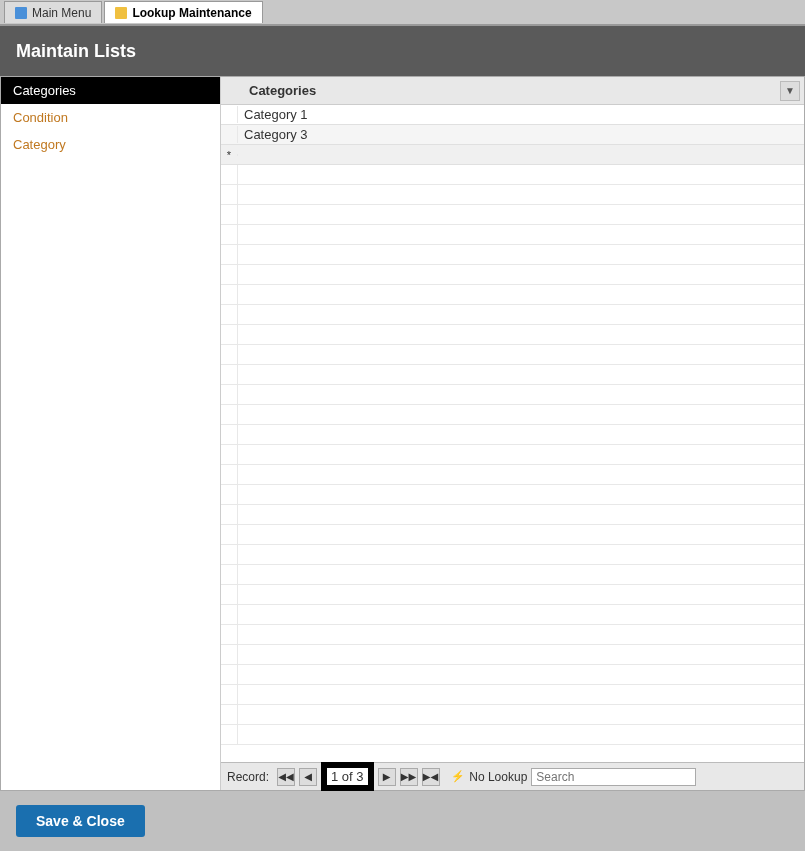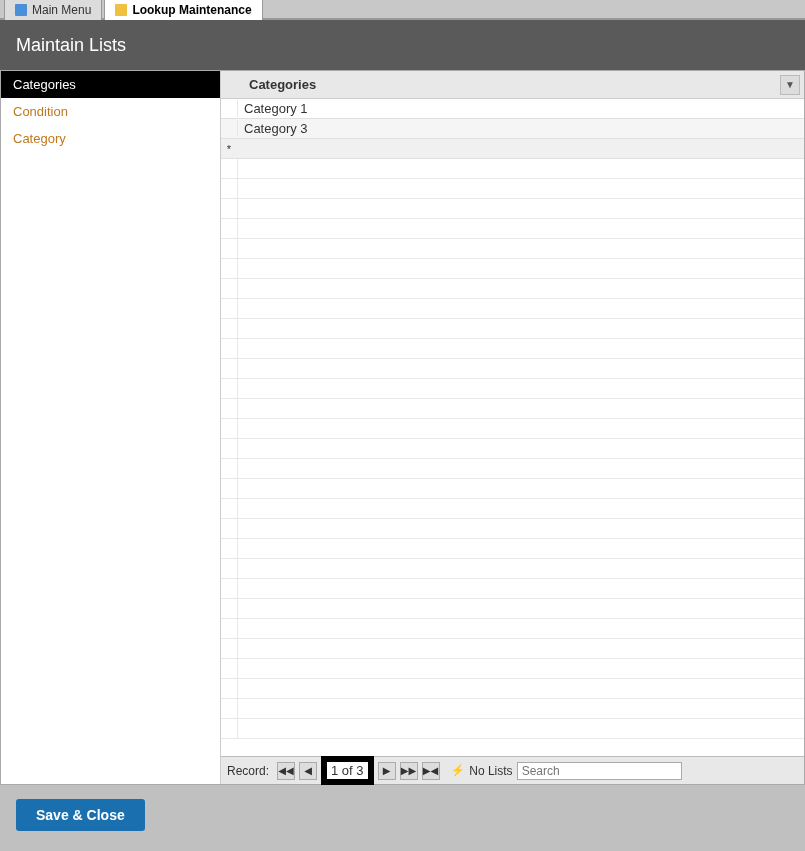--- a/index.html
+++ b/index.html
@@ -11,21 +11,21 @@
       height: 851px;
       overflow: hidden;
     }
 
     
     .tab-bar {
       display: flex;
       align-items: center;
       background: #c8c8c8;
       border-bottom: 2px solid #999;
-      height: 20px;
+      height: 26px;
       padding: 0 4px;
       gap: 2px;
     }
     .tab {
       display: flex;
       align-items: center;
       height: 22px;
       padding: 0 10px;
       font-size: 12px;
       border: 1px solid #999;
@@ -52,21 +52,21 @@
     .tab-icon-lookup {
       background: #f0c040;
       border-radius: 1px;
     }
 
     
     .page-header {
       background: #5a5a5a;
       color: #fff;
       font-size: 18px;
-      font-weight: normal;
+      font-weight: bold;
       padding: 10px 16px;
       height: 50px;
       display: flex;
       align-items: center;
     }
 
     
     .main-content {
       display: flex;
       height: calc(851px - 26px - 50px - 60px);
@@ -444,21 +444,21 @@
         <span>▶</span>
       </div>
       <div class="nav-btn">
         <span>▶▶</span>
       </div>
       <div class="nav-btn">
         <span>▶◀</span>
       </div>
       <div class="nav-filter">
         <span class="nav-filter-icon">⚡</span>
-        <span>No Lists</span>
+        <span>No Lookup</span>
       </div>
       <input class="nav-search" type="text" placeholder="Search" style="">
     </div>
 
   </div>
 </div>
 
 <div class="footer-bar">
   <button class="save-close-btn">Save &amp; Close</button>
 </div>

